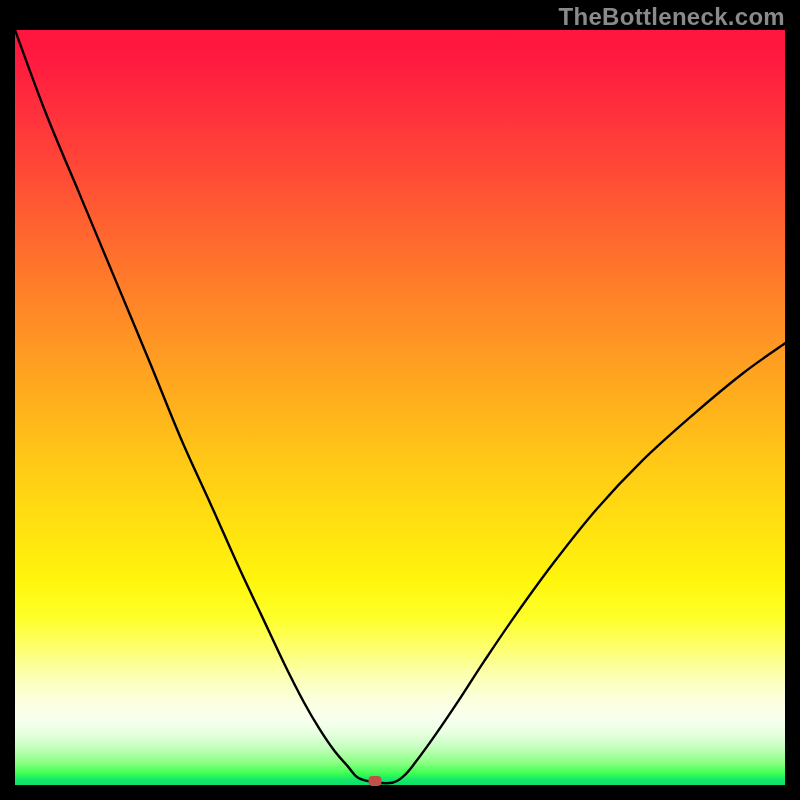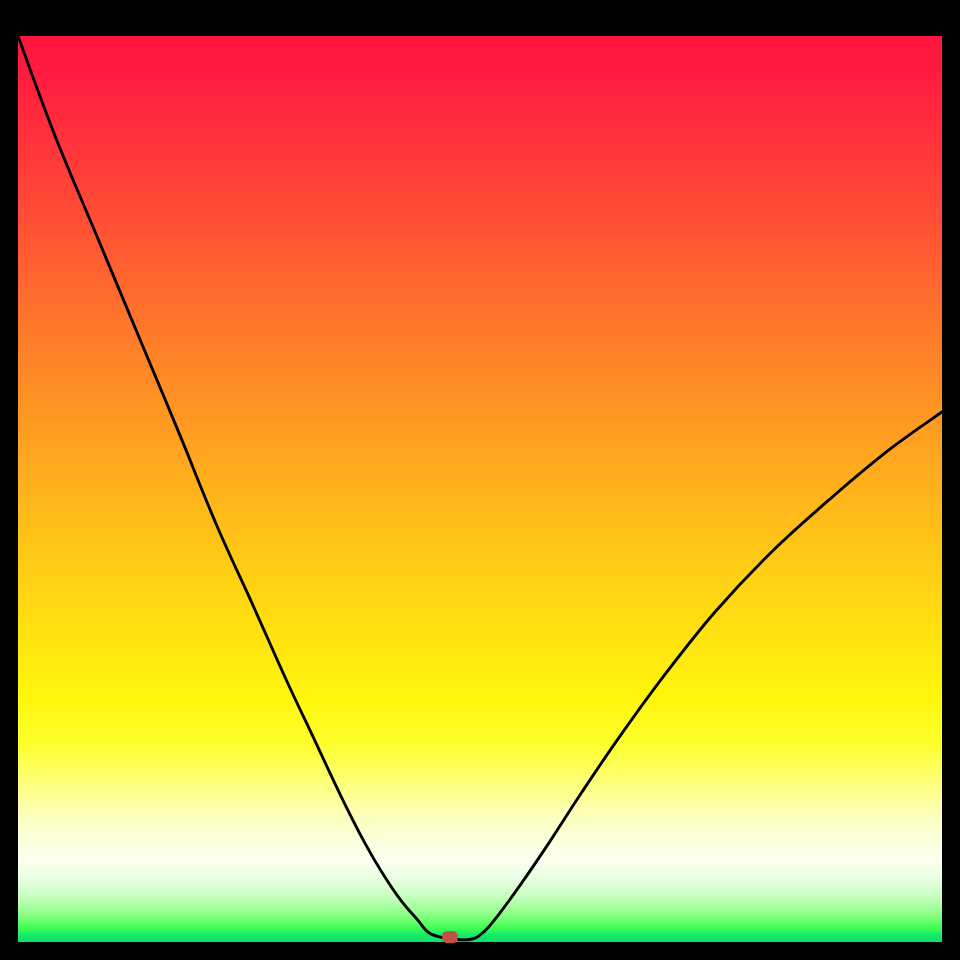--- a/index.html
+++ b/index.html
@@ -70,19 +70,20 @@
     font-size: 24px;
     font-weight: 600;
     color: #8a8a8a;
     letter-spacing: 0.3px;
   }
 </style>
 </head>
 <body>
 
 <div class="stage">
+  <div class="watermark">TheBottleneck.com</div>
   <div class="plot">
     <svg class="curve" viewBox="0 0 770 755" preserveAspectRatio="none">
       <path id="curve-path" d="M 0.00 0.00 C 5.54 14.95, 19.02 53.15, 30.80 83.05 C 42.58 112.95, 52.98 136.20, 65.45 166.10 C 77.92 196.00, 87.63 219.25, 100.10 249.15 C 112.57 279.05, 122.97 303.66, 134.75 332.20 C 146.53 360.74, 154.46 381.88, 165.55 407.70 C 176.64 433.52, 185.96 452.55, 196.35 475.65 C 206.74 498.75, 214.29 516.34, 223.30 536.05 C 232.31 555.76, 238.08 567.46, 246.40 585.13 C 254.72 602.79, 261.88 618.57, 269.50 634.20 C 277.12 649.83, 282.51 660.40, 288.75 671.95 C 294.99 683.50, 298.61 689.54, 304.15 698.38 C 309.69 707.21, 314.42 714.23, 319.55 721.02 C 324.68 727.82, 328.48 731.37, 332.64 736.13 C 336.80 740.88, 338.08 744.60, 342.65 747.45 C 347.22 750.30, 351.81 751.03, 358.05 751.98 C 364.29 752.93, 371.76 753.82, 377.30 752.74 C 382.84 751.65, 384.69 749.61, 388.85 745.94 C 393.01 742.27, 394.86 739.55, 400.40 732.35 C 405.94 725.15, 412.03 716.80, 419.65 705.93 C 427.27 695.05, 433.74 685.54, 442.75 671.95 C 451.76 658.36, 459.30 646.05, 469.70 630.42 C 480.10 614.80, 488.03 602.79, 500.50 585.13 C 512.97 567.46, 524.45 551.30, 539.00 532.28 C 553.55 513.25, 565.41 497.77, 581.35 479.43 C 597.29 461.08, 610.22 447.34, 627.55 430.35 C 644.88 413.36, 659.58 400.68, 677.60 385.05 C 695.62 369.42, 711.02 356.44, 727.65 343.52 C 744.28 330.61, 762.38 318.76, 770.00 313.33" fill="none" stroke="#000" stroke-width="2.4" stroke-linejoin="round" stroke-linecap="round"></path>
     </svg>
     <div id="marker" class="marker" style="left: 359.975px; top: 751px;"></div>
   </div>
 </div>
 
 </body></html>

